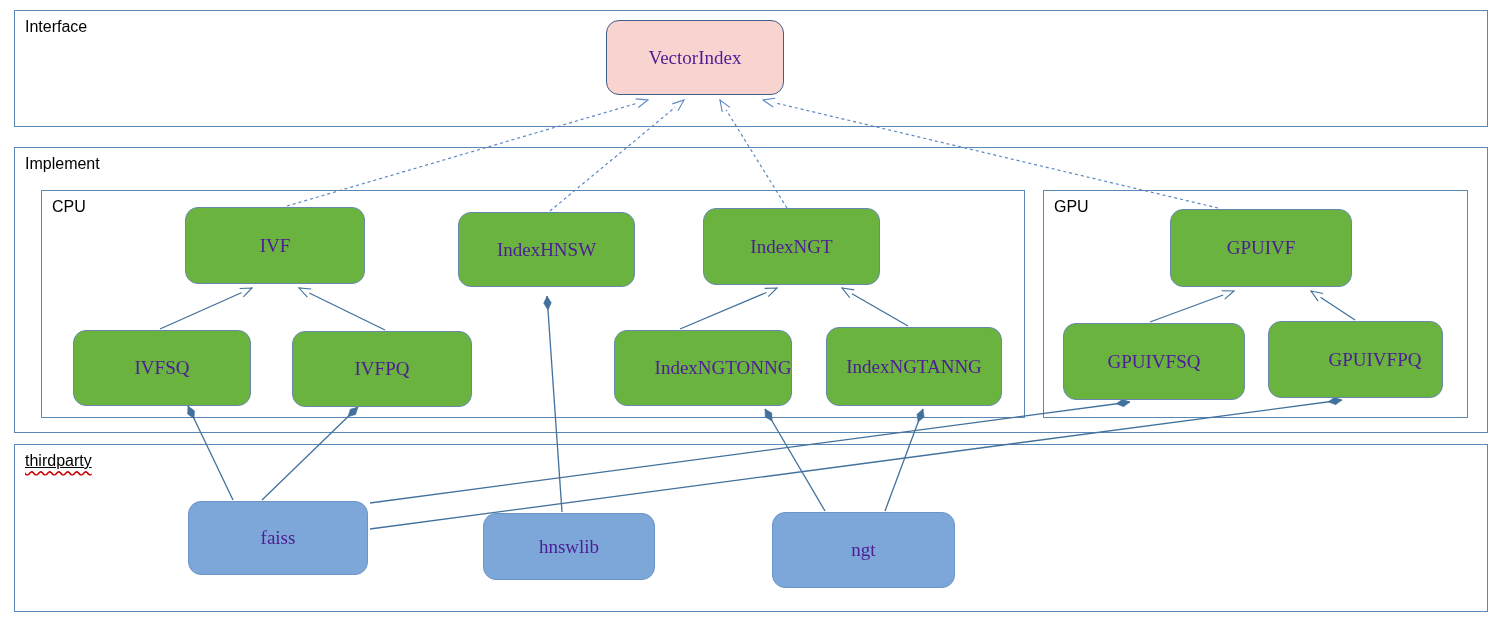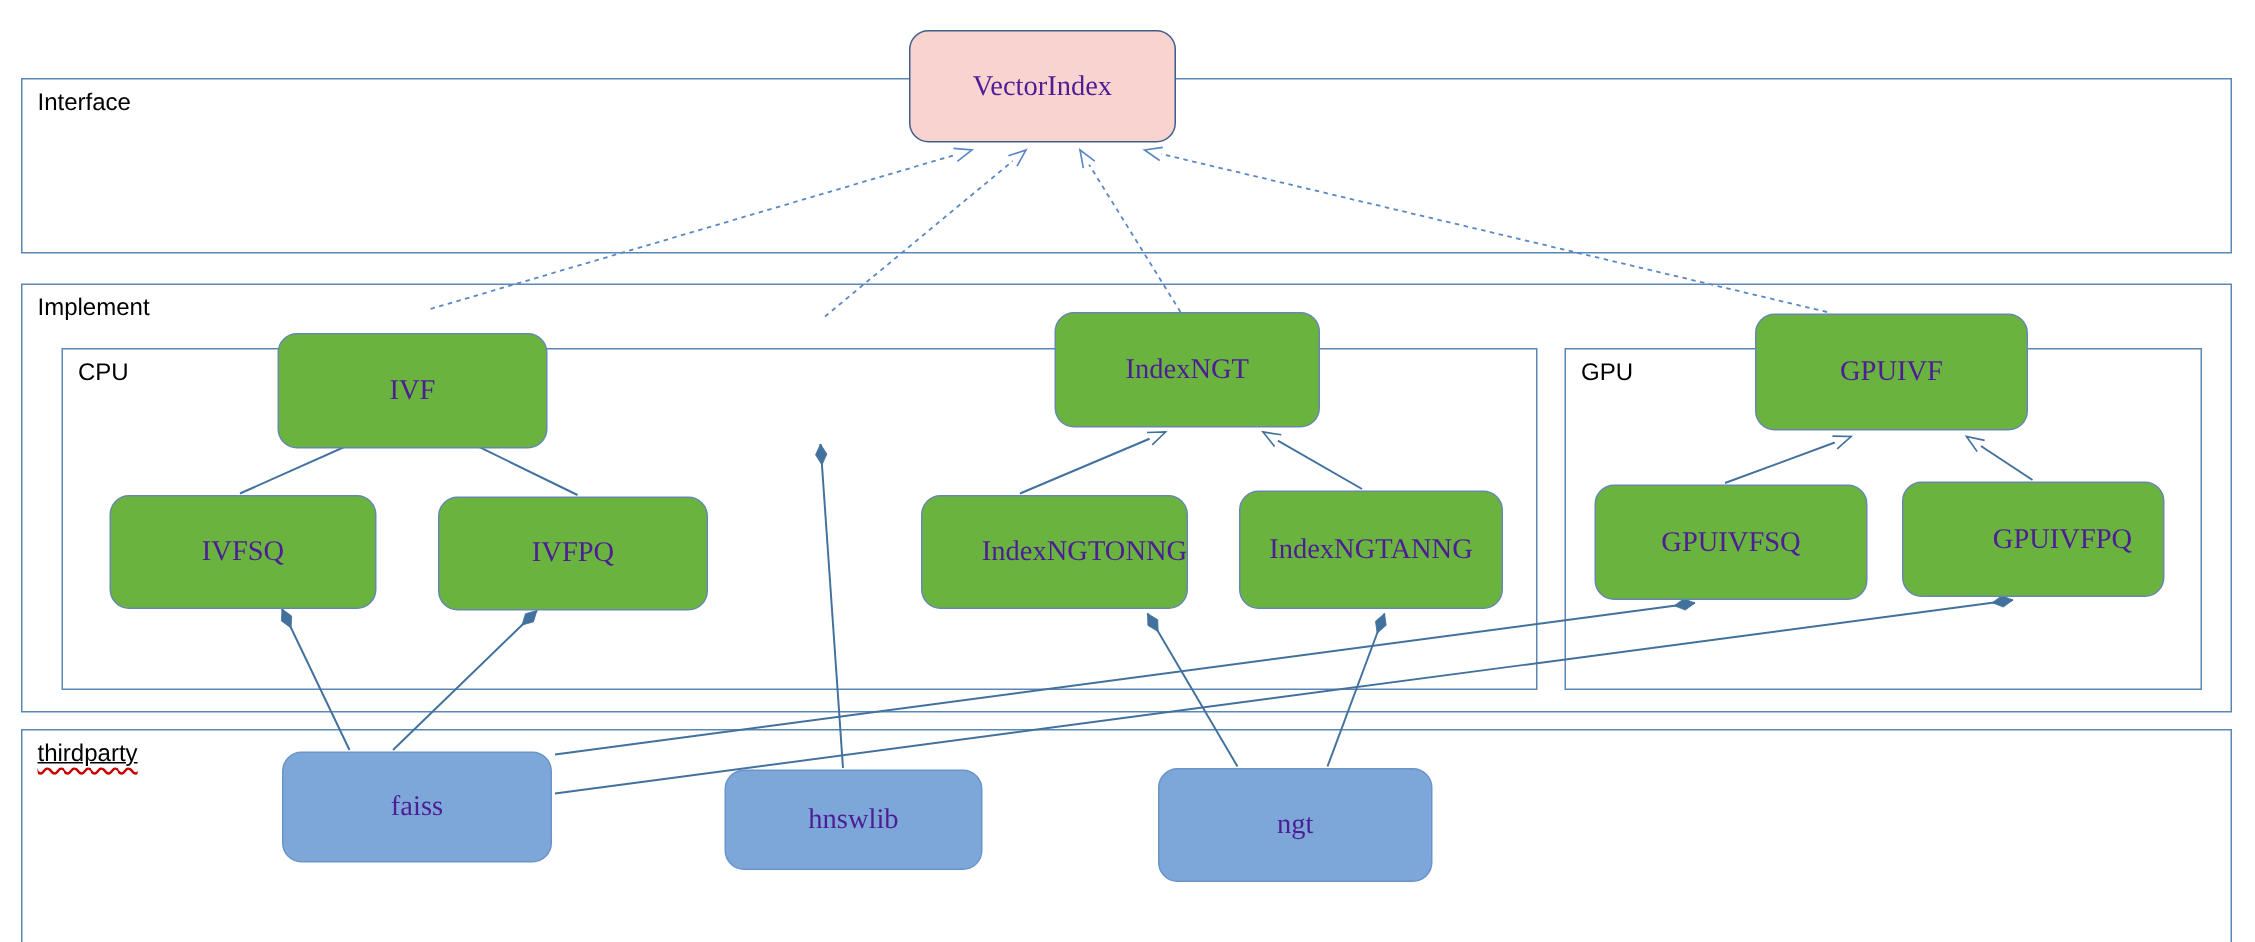--- a/index.html
+++ b/index.html
@@ -1,19 +1,19 @@
 <!DOCTYPE html>
 <html><head>
 <meta charset="utf-8">
 <style>
   html,body{margin:0;padding:0;background:#ffffff;}
   #canvas{position:relative;width:1503px;height:628px;background:#ffffff;overflow:hidden;
           font-family:"Liberation Sans",sans-serif;}
   
-  .frame{position:absolute;border:1.6px solid #5b87b7;background:transparent;box-sizing:border-box;margin-top:42px;}
+  .frame{position:absolute;border:1.6px solid #5b87b7;background:transparent;box-sizing:border-box;}
   .frame-label{position:absolute;left:10px;top:7px;font-size:16px;color:#000;
                font-family:"Liberation Sans",sans-serif;}
   .spell-outer{text-decoration:underline solid #000;}
   .spell-inner{text-decoration:underline wavy #cc0000;text-underline-offset:4px;}
   
   .node{position:absolute;border-radius:13px;box-sizing:border-box;display:flex;
         align-items:center;justify-content:center;
         font-family:"Liberation Serif",serif;font-size:19px;color:#4c1d95;}
   .node-impl{background:#6ab33f;border:1.6px solid #6788ae;}
   .node-iface{background:#f8d3d0;border:1.6px solid #3f5e8c;}
@@ -83,21 +83,22 @@
       <path d="M547,296 L562,512" marker-start="url(#diamond)"></path>
       <path d="M765,409 L825,511" marker-start="url(#diamond)"></path>
       <path d="M923,409 L885,511" marker-start="url(#diamond)"></path>
       <path d="M1130,402 L370,503" marker-start="url(#diamond)"></path>
       <path d="M1342,400 L370,529" marker-start="url(#diamond)"></path>
     </g>
   </svg>
 
   <div class="node node-iface" style="left:606px;top:20px;width:178px;height:75px;">VectorIndex</div>
 
-  <div class="node node-impl" style="left:185px;top:222px;width:180px;height:77px;">IVF</div>
+  <div class="node node-impl" style="left:185px;top:207px;width:180px;height:77px;">IVF</div>
+  <div class="node node-impl" style="left:458px;top:212px;width:177px;height:75px;">IndexHNSW</div>
   <div class="node node-impl" style="left:703px;top:208px;width:177px;height:77px;">IndexNGT</div>
   <div class="node node-impl" style="left:73px;top:330px;width:178px;height:76px;">IVFSQ</div>
   <div class="node node-impl" style="left:292px;top:331px;width:180px;height:76px;">IVFPQ</div>
   <div class="node node-impl" style="left:614px;top:330px;width:178px;height:76px;padding-left:40px;">IndexNGTONNG</div>
   <div class="node node-impl" style="left:826px;top:327px;width:176px;height:79px;">IndexNGTANNG</div>
 
   <div class="node node-impl" style="left:1170px;top:209px;width:182px;height:78px;">GPUIVF</div>
   <div class="node node-impl" style="left:1063px;top:323px;width:182px;height:77px;">GPUIVFSQ</div>
   <div class="node node-impl" style="left:1268px;top:321px;width:175px;height:77px;padding-left:39px;">GPUIVFPQ</div>
 

